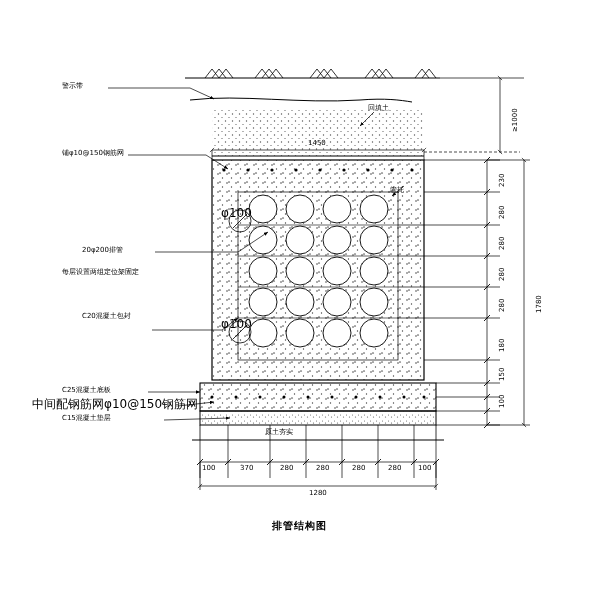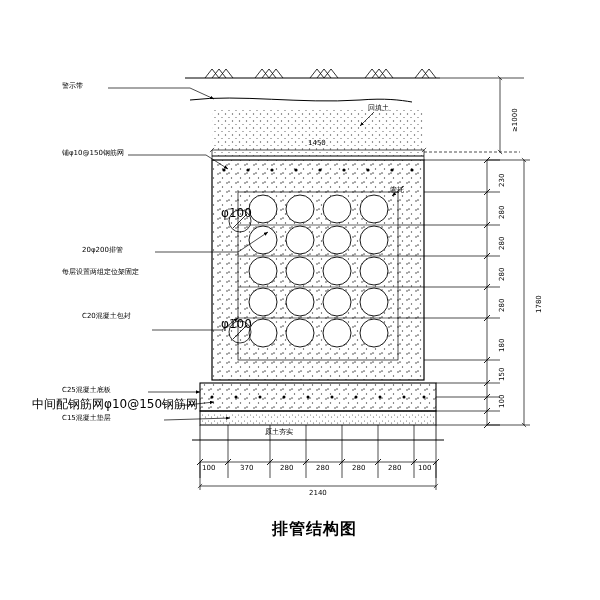--- a/index.html
+++ b/index.html
@@ -43,21 +43,21 @@
     line-height: 8px;
     white-space: nowrap;
     color: #000;
   }
   .dim.vert {
     transform-origin: 0 0;
     transform: rotate(-90deg);
   }
   .title {
     position: absolute;
-    font-size: 16px;
+    font-size: 10px;
     font-weight: bold;
     letter-spacing: 1px;
     white-space: nowrap;
   }
 </style>
 </head>
 <body>
 
 <div id="stage">
 
@@ -292,21 +292,21 @@
   <div class="lbl" style="left:62px; top:268px;">每层设置两组定位架固定</div>
   <div class="lbl" style="left:82px; top:312px;">C20混凝土包封</div>
   <div class="lbl" style="left:62px; top:386px;">C25混凝土底板</div>
   <div class="lbl small" style="left:32px; top:400px;text-align:right;">中间配钢筋网φ10@150钢筋网</div>
   <div class="lbl" style="left:62px; top:414px;">C15混凝土垫层</div>
   <div class="lbl" style="left:265px; top:428px;">原土夯实</div>
   <div class="lbl small" style="left:221px; top:209px;">φ100</div>
   <div class="lbl small" style="left:221px; top:320px;">φ100</div>
 
   <div class="dim" style="left:308px; top:139px;">1450</div>
-  <div class="dim" style="left:309px; top:489px;">2140</div>
+  <div class="dim" style="left:309px; top:489px;">1280</div>
 
   <div class="dim" style="left:202px; top:464px;">100</div>
   <div class="dim" style="left:240px; top:464px;">370</div>
   <div class="dim" style="left:280px; top:464px;">280</div>
   <div class="dim" style="left:316px; top:464px;">280</div>
   <div class="dim" style="left:352px; top:464px;">280</div>
   <div class="dim" style="left:388px; top:464px;">280</div>
   <div class="dim" style="left:418px; top:464px;">100</div>
 
   <div class="dim vert" style="left:498px; top:187px;">230</div>

